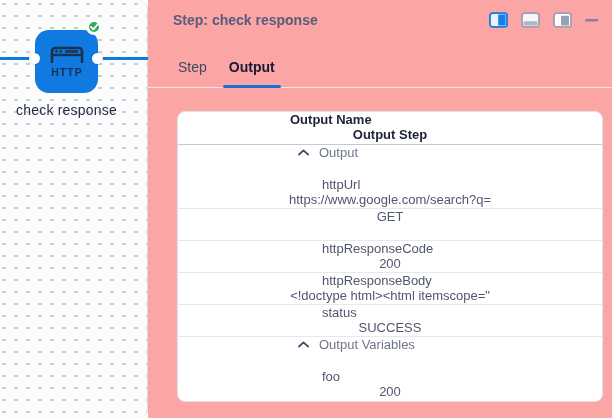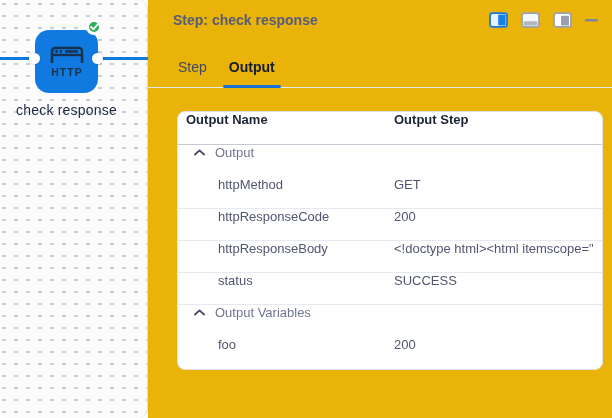--- a/index.html
+++ b/index.html
@@ -39,21 +39,21 @@
     position: absolute; left: 86px; top: 19px; width: 16px; height: 16px;
     background: #2eac5e; border: 3px solid #fff; border-radius: 50%;
     display: flex; align-items: center; justify-content: center;
   }
   .node-label {
     position: absolute; left: 0; top: 102px; width: 133px;
     text-align: center; font-size: 14px; color: #1c2742; letter-spacing: .2px;
   }
 
   
-  .panel { position: absolute; left: 148px; top: 0; width: 464px; height: 418px; background: #eab308; }
+  .panel { position: absolute; left: 148px; top: 0; width: 464px; height: 418px; background: #fca5a5; }
   .panel-header {
     display: flex; align-items: flex-start; justify-content: space-between;
     padding: 12px 8px 0 25px;
   }
   .panel-title { font-size: 14px; font-weight: 700; color: #565c7b; }
   .panel-controls { display: flex; align-items: center; gap: 13px; margin-right: 6px; }
   .ctrl-btn { display: flex; align-items: center; height: 16px; cursor: pointer; background: none; border: none; padding: 0; }
 
   .tabs {
     display: flex; margin-top: 31px; padding-left: 30px;
@@ -68,21 +68,21 @@
     content: ""; position: absolute; left: -6px; right: -6px; bottom: -1px;
     height: 3px; background: #1a6fd3; border-radius: 2px;
   }
 
   
   .table-card {
     width: 426px; margin: 23px 0 0 29px;
     border: 1px solid #dfe2e8; border-radius: 8px;
     background: #fff; overflow: hidden;
   }
-  .t-row { display: flex; align-items: flex-start; height: 32px; font-size: 13px; }
+  .t-row { display: flex; align-items: center; height: 32px; font-size: 13px; flex-direction: column; }
   .t-row.header {
     height: 33px; font-weight: 700; color: #1c2336;
     border-bottom: 1px solid #c4c9d4;
   }
   .t-row.header .t-name { padding-left: 8px; }
   .t-name { width: 216px; flex: none; white-space: nowrap; overflow: hidden; }
   .t-value {
     flex: 1; min-width: 0; white-space: nowrap; overflow: hidden;
     color: #50566f;
   }
@@ -173,23 +173,26 @@
           <span class="chev">
             <svg width="11" height="7" viewBox="0 0 11 7">
                 <polyline points="1,5.5 5.5,1.4 10,5.5" fill="none" stroke="#474e6b" stroke-width="1.9" stroke-linecap="round" stroke-linejoin="round"></polyline>
               </svg>
           </span>
           <span>Output</span>
         </div>
         <div class="t-value"></div>
       </div>
 
-
-      <div class="t-row item">
-        <div class="t-name">httpMethod</div>
+      <div class="t-row item">
+        <div class="t-name">httpUrl</div>
+        <div class="t-value">https://www.google.com/search?q=</div>
+      </div>
+
+      <div class="t-row item">
         <div class="t-value">GET</div>
       </div>
 
       <div class="t-row item">
         <div class="t-name">httpResponseCode</div>
         <div class="t-value">200</div>
       </div>
 
       <div class="t-row item">
         <div class="t-name">httpResponseBody</div>

